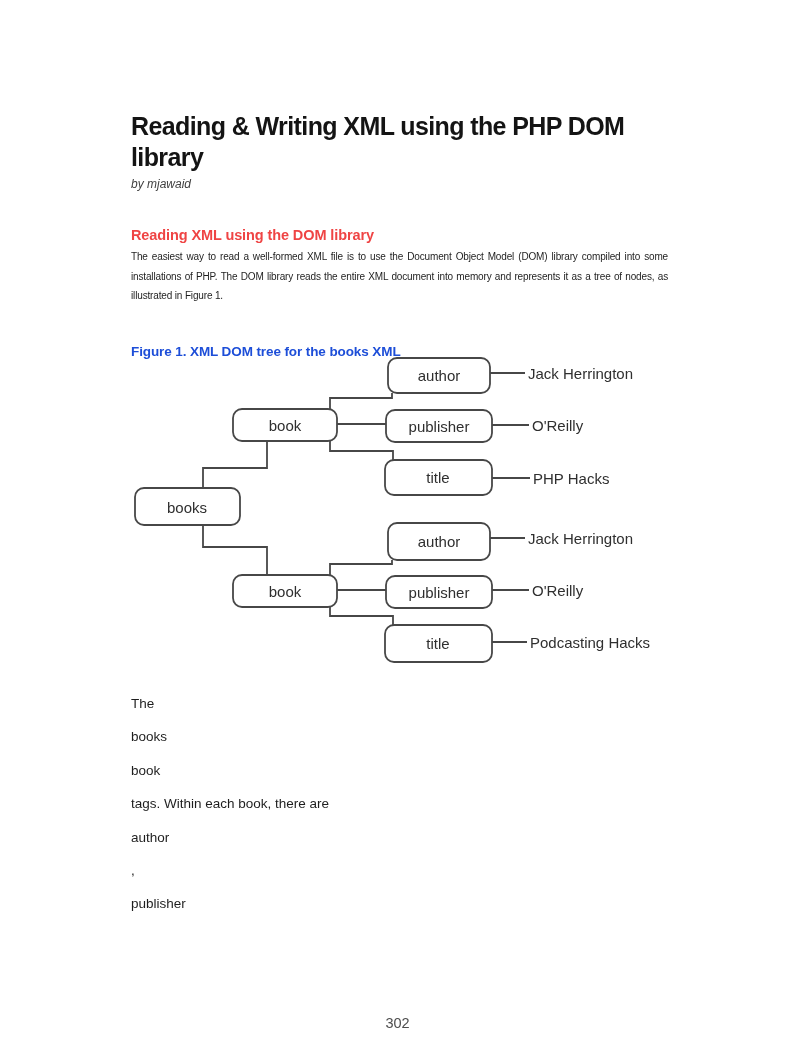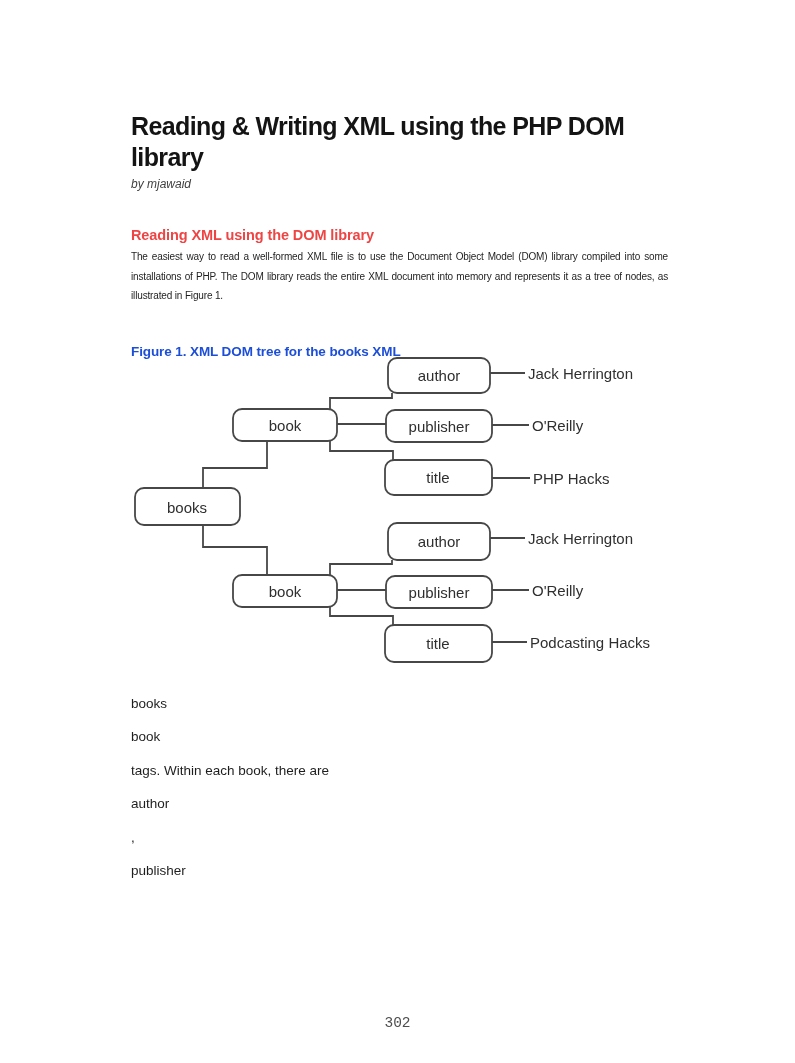--- a/index.html
+++ b/index.html
@@ -26,21 +26,21 @@
   }
   .figure-caption {
     left:131px; top:324px; font-size:13.5px; font-weight:700; letter-spacing:-0.1px; color:#1d4ed8;margin-top:20px;
   }
   .figure-wrap { left:133px; top:352px; width:540px; height:315px; }
   .figure-wrap svg { filter:blur(0.3px); }
   .after-lines { left:131px; top:694px; width:537px; font-size:13.5px; color:#1e1e1e; }
   .after-lines div { height:20px; line-height:20px; margin-bottom:13.4px; }
   .page-number {
     left:0; top:1015px; width:795px; text-align:center;
-    font-family:Liberation Mono, monospace; font-size:14.5px; color:#4e4e4e;
+    font-family:Liberation Sans, sans-serif; font-size:14.5px; color:#4e4e4e;
   }
   svg text {
     font-family:"Liberation Sans", sans-serif; font-size:15px; fill:#2f2f2f;
   }
   svg .node-box { fill:#ffffff; stroke:#474747; stroke-width:1.8; }
   svg .wire { fill:none; stroke:#474747; stroke-width:1.8; }
 </style>
 </head>
 <body>
 
@@ -125,20 +125,21 @@
       <g>
         <rect class="node-box" x="252" y="273" width="107" height="37" rx="9"></rect>
         <text x="305" y="291" text-anchor="middle" dominant-baseline="central">title</text>
       </g>
       <text x="397" y="290" dominant-baseline="central">Podcasting Hacks</text>
 
     </svg>
   </div>
 
   <div class="abs after-lines">
+    <div>The</div>
     <div>books</div>
     <div>book</div>
     <div>tags. Within each book, there are</div>
     <div>author</div>
     <div>,</div>
     <div>publisher</div>
   </div>
 
   <div class="abs page-number">302</div>
 

